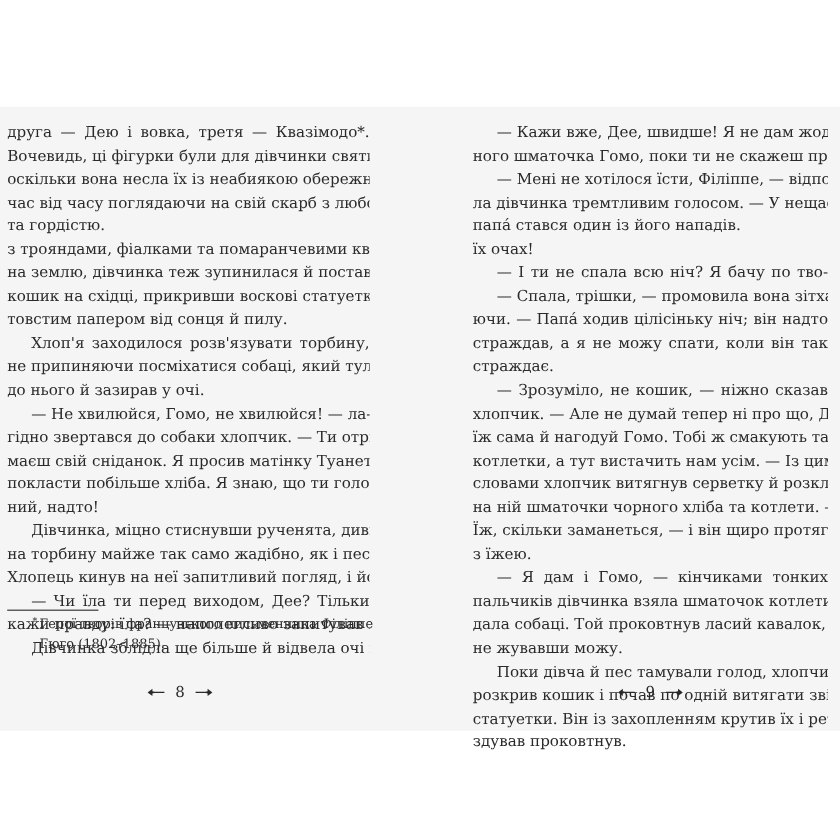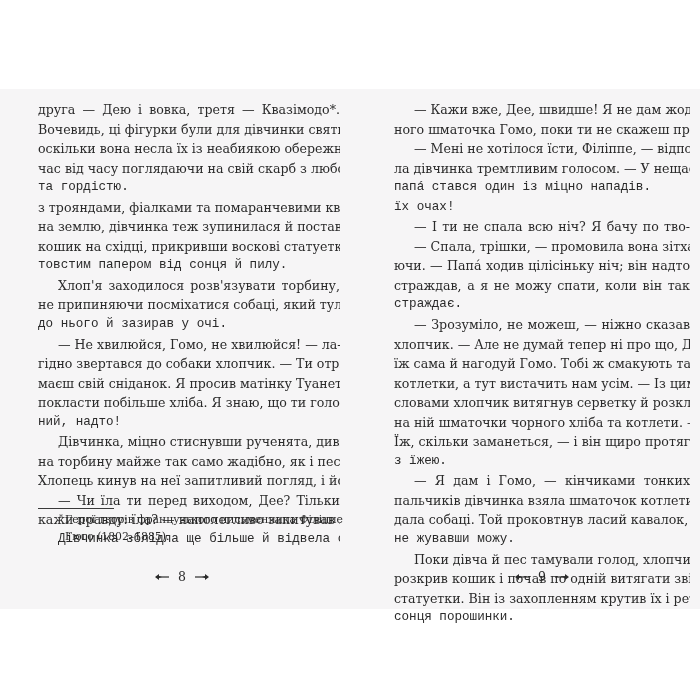--- a/index.html
+++ b/index.html
@@ -24,21 +24,20 @@
       background: #f6f5f6;
     }
     .page {
       position: absolute;
       top: 0;
       height: 520px;
     }
     .page-left {
       left: 6px;
       width: 302px;
-      margin-left: 32px;
     }
     .page-right {
       left: 394px;
       width: 296px;
     }
     .text-block {
       position: absolute;
       top: 11px;
       left: 0;
       right: 0;
@@ -49,21 +48,20 @@
     .line {
       display: block;
       white-space: nowrap;
       text-align-last: justify;
       text-align: justify;
       height: 19.55px;
       overflow: hidden;
     }
     .line.last {
       text-align-last: left;
-      font-family: Liberation Mono, monospace;
     }
     .line.indent {
       padding-left: 20px;
     }
     .footnote-rule {
       position: absolute;
       left: 0;
       top: 419px;
       width: 76px;
       height: 1px;
@@ -157,43 +155,43 @@
       </svg>
     </div>
   </div>
 
   <div class="page page-right">
     <div class="text-block" id="right-text">
         <span class="line indent">— Кажи вже, Дее, швидше! Я не дам жод-</span>
         <span class="line">ного шматочка Гомо, поки ти не скажеш правду!</span>
         <span class="line indent">— Мені не хотілося їсти, Філіппе, — відпові-</span>
         <span class="line">ла дівчинка тремтливим голосом. — У нещасного</span>
-        <span class="line last">папá стався один із міцно нападів.</span>
+        <span class="line last">папá стався один із його нападів.</span>
         <span class="line last">їх очах!</span>
         <span class="line indent">— І ти не спала всю ніч? Я бачу по тво-</span>
         <span class="line indent">— Спала, трішки, — промовила вона зітха-</span>
         <span class="line">ючи. — Папá ходив цілісіньку ніч; він надто</span>
         <span class="line">страждав, а я не можу спати, коли він так</span>
         <span class="line last">страждає.</span>
-        <span class="line indent">— Зрозуміло, не можеш, — ніжно сказав</span>
+        <span class="line indent">— Зрозуміло, не кошик, — ніжно сказав</span>
         <span class="line">хлопчик. — Але не думай тепер ні про що, Дее, —</span>
         <span class="line">їж сама й нагодуй Гомо. Тобі ж смакують такі</span>
         <span class="line">котлетки, а тут вистачить нам усім. — Із цими</span>
         <span class="line">словами хлопчик витягнув серветку й розклав</span>
         <span class="line">на ній шматочки чорного хліба та котлети. —</span>
         <span class="line">Їж, скільки заманеться, — і він щиро протяг руку</span>
         <span class="line last">з їжею.</span>
         <span class="line indent">— Я дам і Гомо, — кінчиками тонких</span>
         <span class="line">пальчиків дівчинка взяла шматочок котлети й по-</span>
         <span class="line">дала собаці. Той проковтнув ласий кавалок, навіть</span>
         <span class="line last">не жувавши можу.</span>
         <span class="line indent">Поки дівча й пес тамували голод, хлопчик</span>
         <span class="line">розкрив кошик і почав по одній витягати звідти</span>
         <span class="line">статуетки. Він із захопленням крутив їх і ретельно</span>
-        <span class="line last">сонця порошинки.</span>
+        <span class="line last">здував проковтнув.</span>
       </div>
     <div class="page-number">
       <svg class="ornament" viewBox="0 0 16 8">
         <path d="M1 4 L5 1 L5 3 L8 4 L5 5 L5 7 Z" fill="#2a2a2a"></path>
         <line x1="5" y1="4" x2="15" y2="4" stroke="#2a2a2a" stroke-width="1.2"></line>
       </svg>
       <span>9</span>
       <svg class="ornament" viewBox="0 0 16 8">
         <line x1="1" y1="4" x2="11" y2="4" stroke="#2a2a2a" stroke-width="1.2"></line>
         <path d="M15 4 L11 1 L11 3 L8 4 L11 5 L11 7 Z" fill="#2a2a2a"></path>

